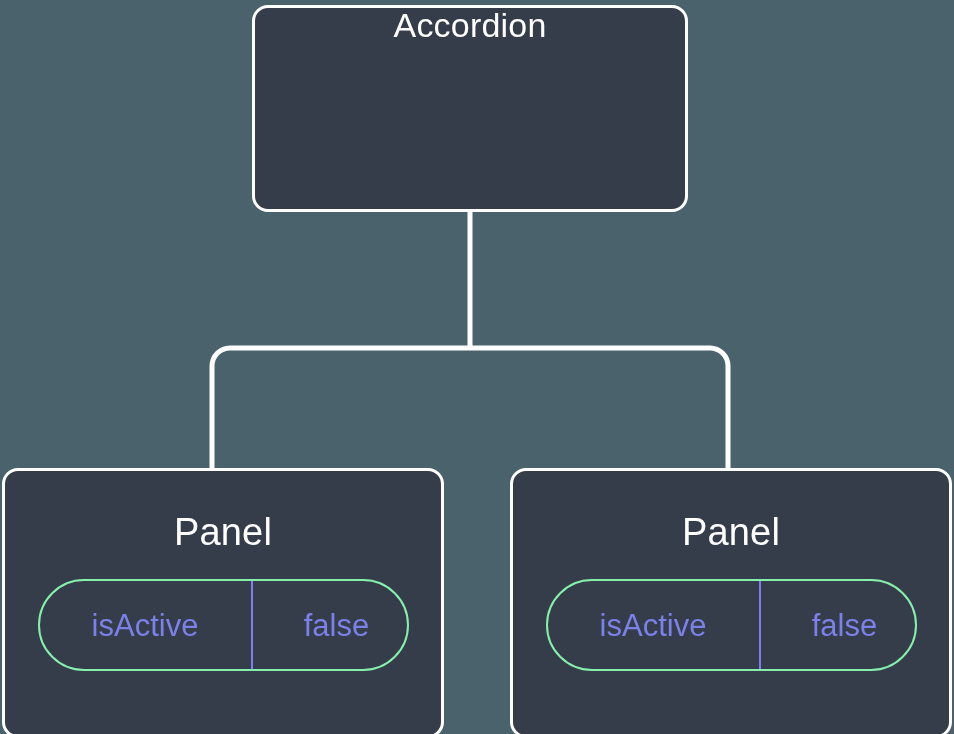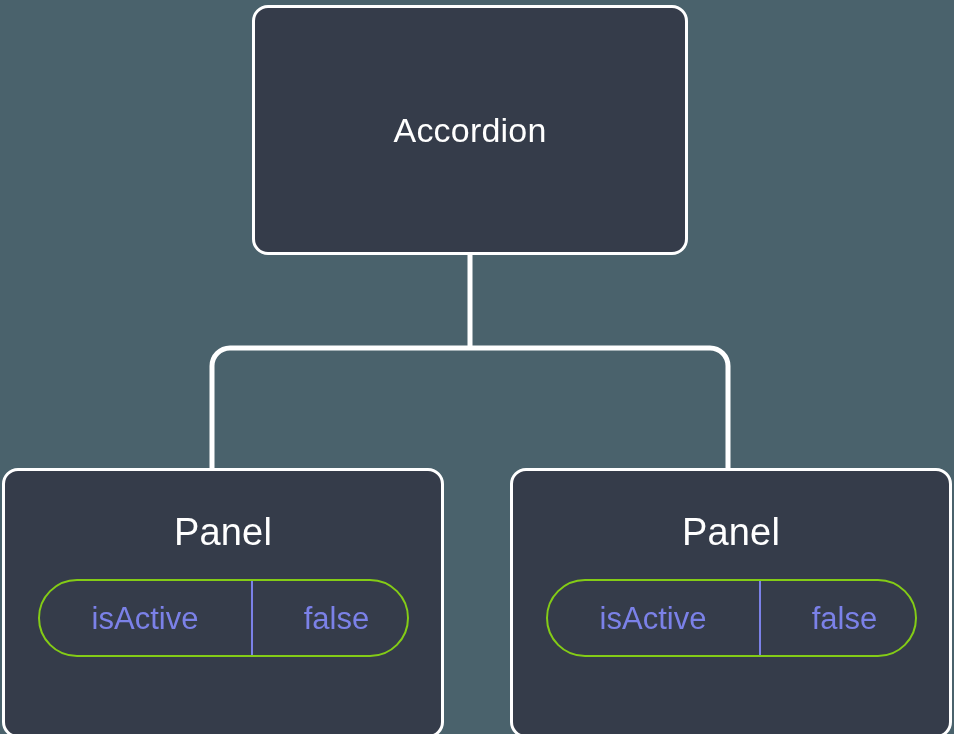--- a/index.html
+++ b/index.html
@@ -41,22 +41,21 @@
     border-radius: 16px;
     display: flex;
     flex-direction: column;
     align-items: center;
   }
 
   .node-root {
     left: 252px;
     top: 5px;
     width: 436px;
-    height: 250px;
-    justify-content: center;
+    height: 207px;
   }
 
   .node-child {
     top: 468px;
     height: 270px;
     padding-top: 42px;
   }
 
   .node-child-left {
     left: 2px;
@@ -78,23 +77,23 @@
   }
 
   .node-child .node-title {
     font-size: 38px;
   }
 
   
   .badge {
     margin-top: 28px;
     box-sizing: border-box;
-    height: 78px;
+    height: 92px;
     width: 371px;
-    border: 2px solid #84cc16;
+    border: 2px solid #86efac;
     border-radius: 51px;
     display: flex;
     align-items: stretch;
     overflow: hidden;
   }
 
   .badge-key,
   .badge-value {
     display: flex;
     align-items: center;

